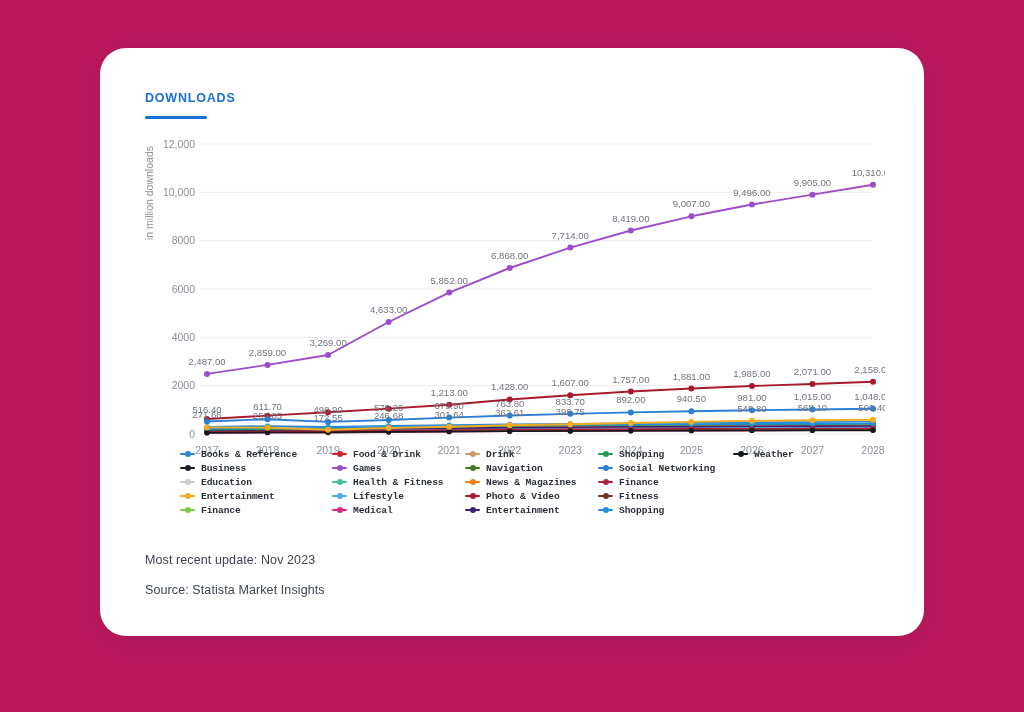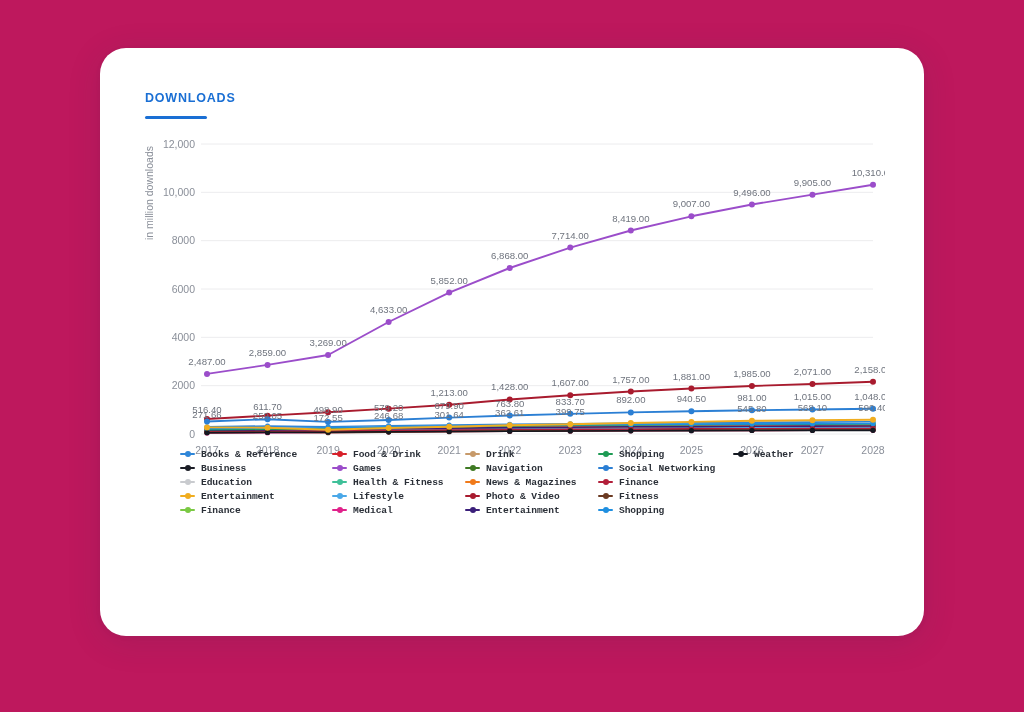--- a/index.html
+++ b/index.html
@@ -602,15 +602,19 @@
         <div class="lg-item">
           <span class="lg-mark">
             <i style="background: rgb(31, 143, 224);"></i>
             <b style="background: rgb(31, 143, 224);"></b>
           </span>
           <span class="lg-text">Shopping</span>
         </div>
         <div></div>
       </div>
 
+    <div class="footer">
+      <div>Most recent update: Nov 2023</div>
+      <div>Source: Statista Market Insights</div>
+    </div>
 
   </div>
 </div>
 
 </body></html>

